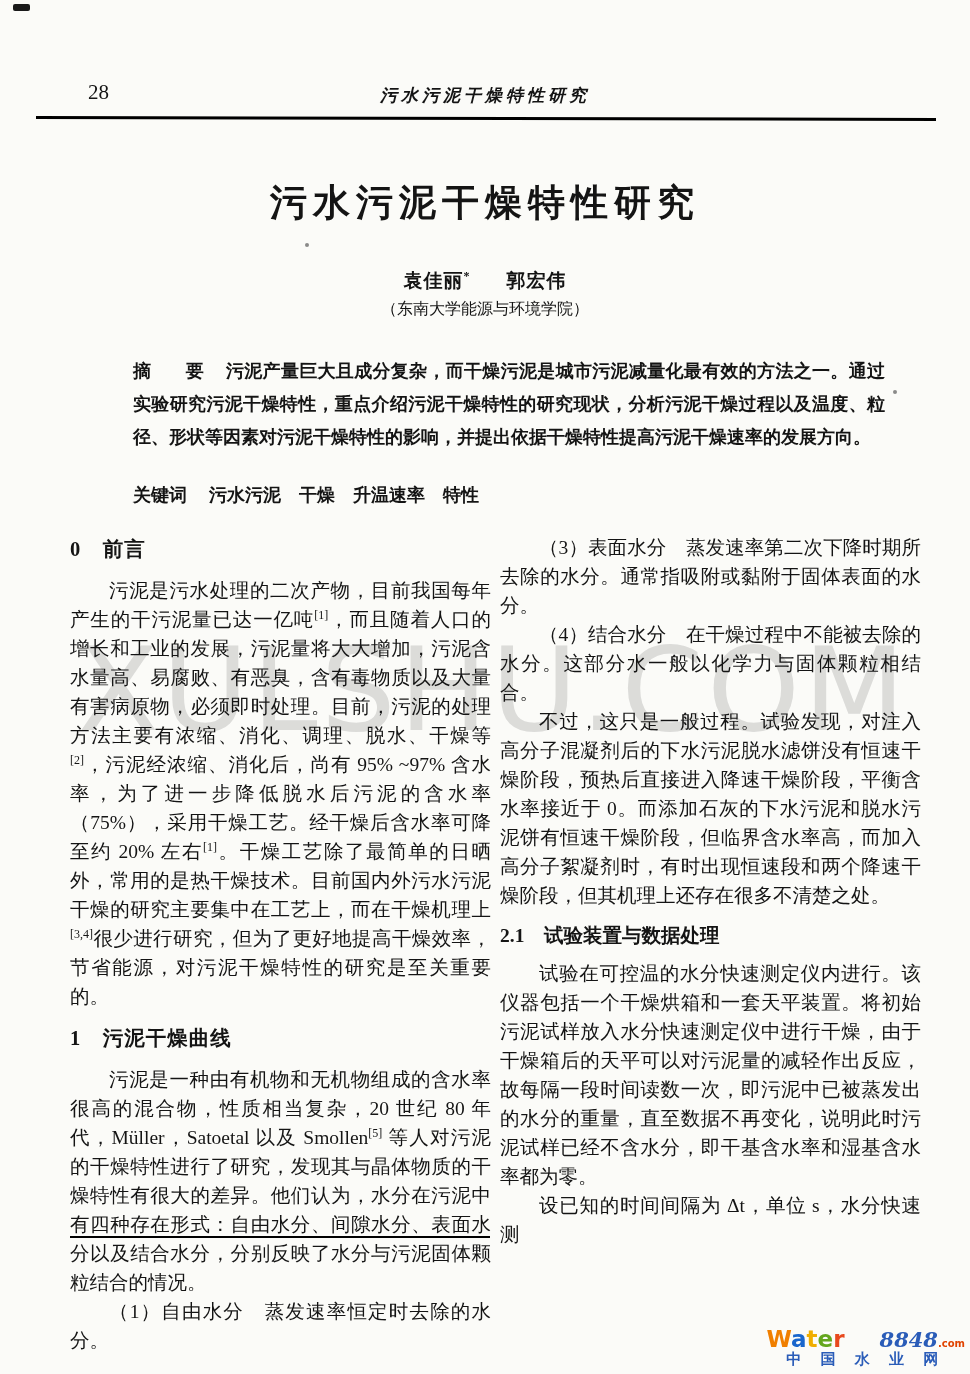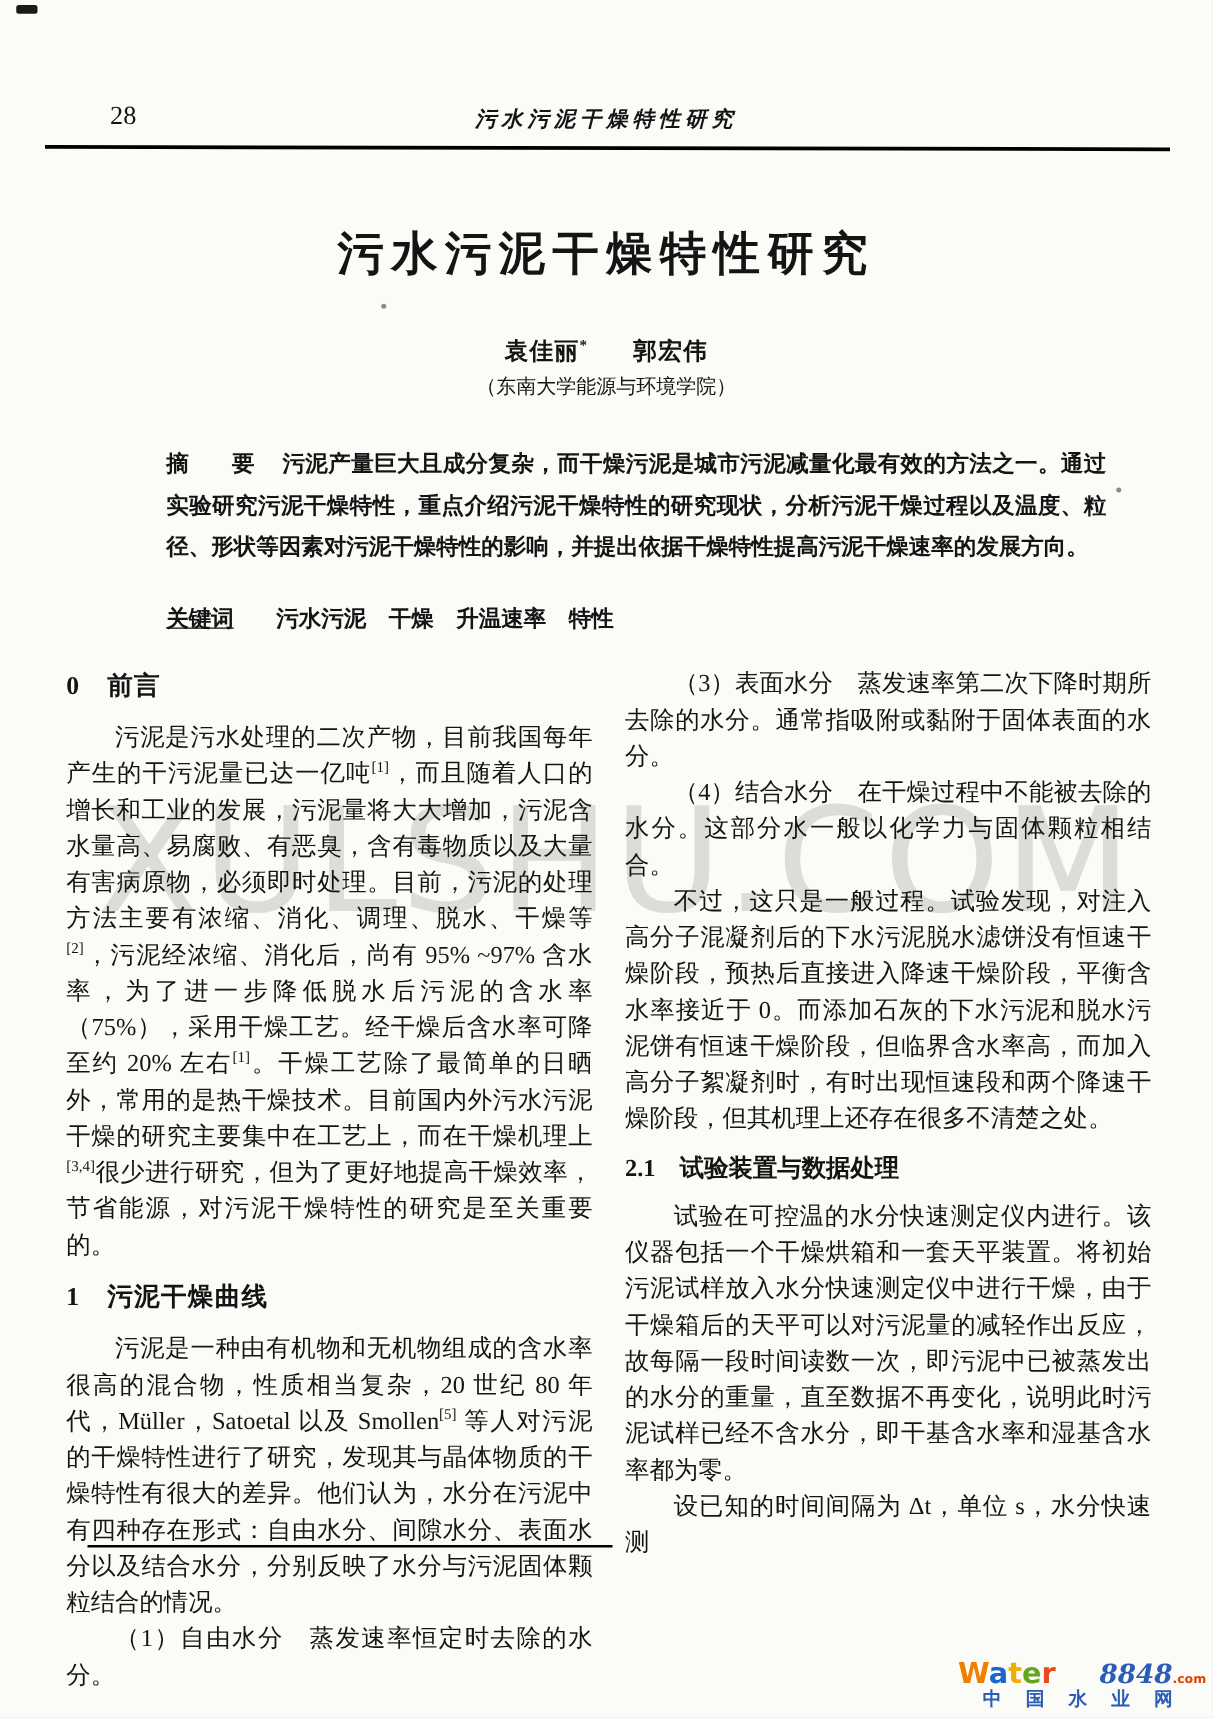--- a/index.html
+++ b/index.html
@@ -32,26 +32,26 @@
     font-size:19px;font-weight:bold;letter-spacing:1px;z-index:2;}
   .authors sup{font-size:12px;}
   .author-gap{display:inline-block;width:36px;}
   .affiliation{position:absolute;left:0;right:0;top:299px;text-align:center;font-size:16px;z-index:2;}
 
   
   .abstract{position:absolute;left:133px;top:355px;width:752px;
     font-size:18px;font-weight:bold;line-height:33px;text-align:justify;z-index:2;}
   .abstract .label{margin-right:14px;letter-spacing:8px;}
   .keywords{position:absolute;left:133px;top:483px;font-size:18px;font-weight:bold;z-index:2;}
-  .keywords .label{margin-right:34px;text-decoration:underline;}
+  .keywords .label{margin-right:22px;}
 
   
   .col{position:absolute;top:533px;width:421px;font-size:19.5px;line-height:29px;
     text-align:justify;z-index:2;}
-  .col-left{left:53px;}
+  .col-left{left:70px;}
   .col-right{left:500px;}
   .col p{margin:0;text-indent:2em;}
   .col h2{font-size:20.5px;font-weight:bold;margin:13px 0 12px;letter-spacing:1px;}
   .col h2.first{margin-top:2px;}
   .col h3{font-size:19.5px;font-weight:bold;margin:11px 0 9px;}
   .col sup{font-size:12px;line-height:0;}
 
   
   .footnote{position:absolute;left:70px;top:1236px;width:421px;z-index:2;font-size:16.5px;}
   .footnote-rule{width:420px;height:2px;background:#000;margin-bottom:9px;}

